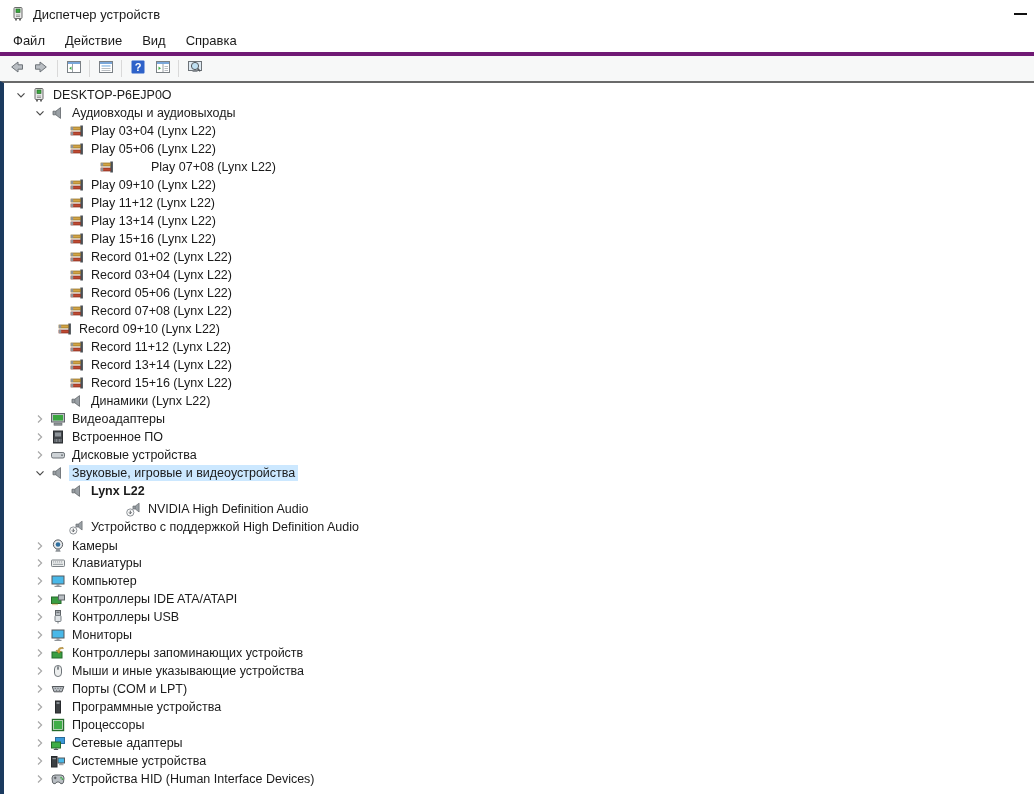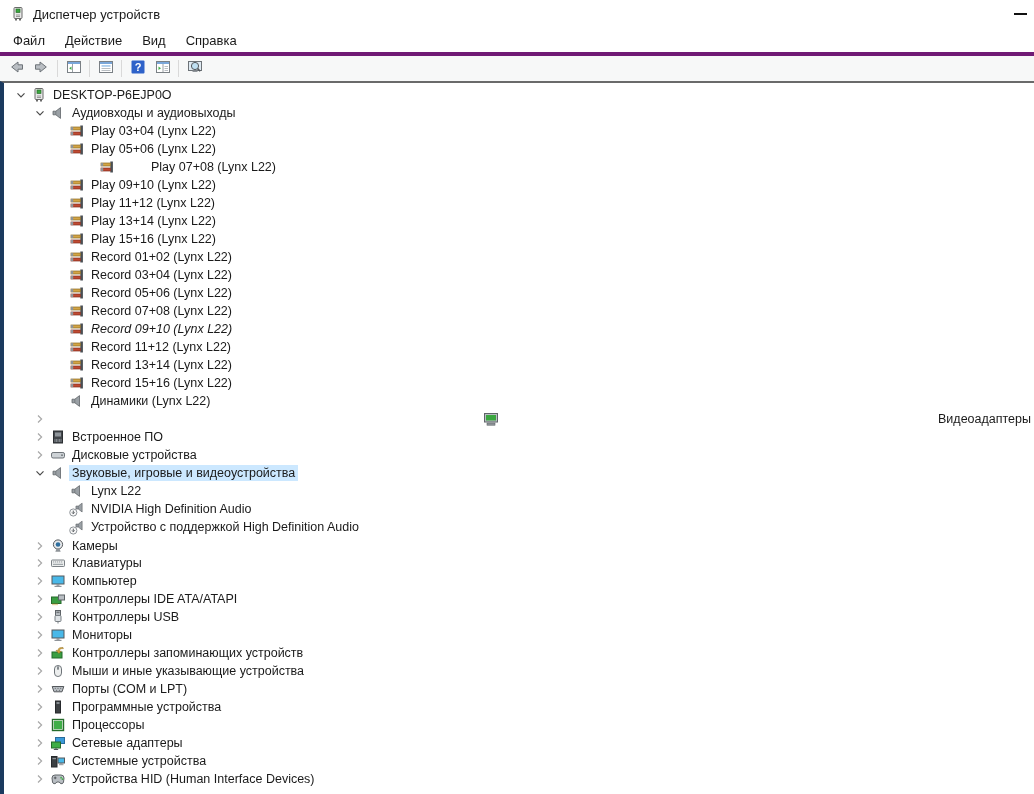--- a/index.html
+++ b/index.html
@@ -282,21 +282,21 @@
           <svg width="16" height="16" viewBox="0 0 16 16">
             <rect x="11.3" y="2.5" width="2.6" height="11" fill="#4a4f54"></rect>
             <rect x="2" y="4" width="9.3" height="3" fill="#d3a445" stroke="#8a6a1f" stroke-width="0.7"></rect>
             <rect x="2" y="9" width="9.3" height="3" fill="#c04a32" stroke="#7e2a1a" stroke-width="0.7"></rect>
             <rect x="2" y="4" width="2.2" height="3" fill="#8f9499"></rect>
             <rect x="2" y="9" width="2.2" height="3" fill="#8f9499"></rect>
           </svg>
         </span>
         <span class="tlabel">Record 07+08 (Lynx L22)</span>
       </div>
-      <div class="row" style="padding-left: 46px; font-style: italic;">
+      <div class="row" style="padding-left: 34px;">
         <span class="chev"></span>
         <span class="ticon">
           <svg width="16" height="16" viewBox="0 0 16 16">
             <rect x="11.3" y="2.5" width="2.6" height="11" fill="#4a4f54"></rect>
             <rect x="2" y="4" width="9.3" height="3" fill="#d3a445" stroke="#8a6a1f" stroke-width="0.7"></rect>
             <rect x="2" y="9" width="9.3" height="3" fill="#c04a32" stroke="#7e2a1a" stroke-width="0.7"></rect>
             <rect x="2" y="4" width="2.2" height="3" fill="#8f9499"></rect>
             <rect x="2" y="9" width="2.2" height="3" fill="#8f9499"></rect>
           </svg>
         </span>
@@ -344,21 +344,21 @@
       <div class="row" style="padding-left: 46px;">
         <span class="chev"></span>
         <span class="ticon">
           <svg width="16" height="16" viewBox="0 0 16 16">
             <path d="M3 6.2 L5.8 6.2 L10.5 2.6 L10.5 13.4 L5.8 9.8 L3 9.8 Z" fill="#9aa0a5" stroke="#5f6468" stroke-width="0.8"></path>
             <line x1="5.8" y1="6.2" x2="5.8" y2="9.8" stroke="#5f6468" stroke-width="0.6"></line>
           </svg>
         </span>
         <span class="tlabel">Динамики (Lynx L22)</span>
       </div>
-      <div class="row" style="padding-left: 27px; justify-content: space-between;">
+      <div class="row" style="padding-left: 27px;">
         <span class="chev">
           <svg width="16" height="16" viewBox="0 0 16 16">
             <path d="M6 4.5 L9.6 8 L6 11.5" fill="none" stroke="#a8a8a8" stroke-width="1.2"></path>
           </svg>
         </span>
         <span class="ticon">
           <svg width="16" height="16" viewBox="0 0 16 16">
             <rect x="1.5" y="2.5" width="13" height="8.5" fill="#b9bec3" stroke="#5f6468"></rect>
             <rect x="3" y="4" width="10" height="5.5" fill="#3aa63f"></rect>
             <rect x="4" y="12" width="8" height="2.2" fill="#8f9499" stroke="#5f6468" stroke-width="0.6"></rect>
@@ -408,31 +408,31 @@
           </svg>
         </span>
         <span class="ticon">
           <svg width="16" height="16" viewBox="0 0 16 16">
             <path d="M3 6.2 L5.8 6.2 L10.5 2.6 L10.5 13.4 L5.8 9.8 L3 9.8 Z" fill="#9aa0a5" stroke="#5f6468" stroke-width="0.8"></path>
             <line x1="5.8" y1="6.2" x2="5.8" y2="9.8" stroke="#5f6468" stroke-width="0.6"></line>
           </svg>
         </span>
         <span class="tlabel selected">Звуковые, игровые и видеоустройства</span>
       </div>
-      <div class="row" style="padding-left: 46px;">
+      <div class="row" style="padding-left: 46px; font-weight: bold;">
         <span class="chev"></span>
         <span class="ticon">
           <svg width="16" height="16" viewBox="0 0 16 16">
             <path d="M3 6.2 L5.8 6.2 L10.5 2.6 L10.5 13.4 L5.8 9.8 L3 9.8 Z" fill="#9aa0a5" stroke="#5f6468" stroke-width="0.8"></path>
             <line x1="5.8" y1="6.2" x2="5.8" y2="9.8" stroke="#5f6468" stroke-width="0.6"></line>
           </svg>
         </span>
         <span class="tlabel">Lynx L22</span>
       </div>
-      <div class="row" style="padding-left: 46px;">
+      <div class="row" style="padding-left: 63px; margin-left: 40px;">
         <span class="chev"></span>
         <span class="ticon">
           <svg width="16" height="16" viewBox="0 0 16 16">
             <g transform="translate(4.5,0) scale(0.82)">
               <path d="M3 6.2 L5.8 6.2 L10.5 2.6 L10.5 13.4 L5.8 9.8 L3 9.8 Z" fill="#9aa0a5" stroke="#5f6468" stroke-width="0.8"></path>
               <line x1="5.8" y1="6.2" x2="5.8" y2="9.8" stroke="#5f6468" stroke-width="0.6"></line>
             </g>
             <circle cx="4.3" cy="11.5" r="3.6" fill="#f7f7f7" stroke="#8f9499"></circle>
             <path d="M4.3 9.6 L4.3 12.6 M3 11.4 L4.3 12.8 L5.6 11.4" fill="none" stroke="#5f6468" stroke-width="1"></path>
           </svg>

